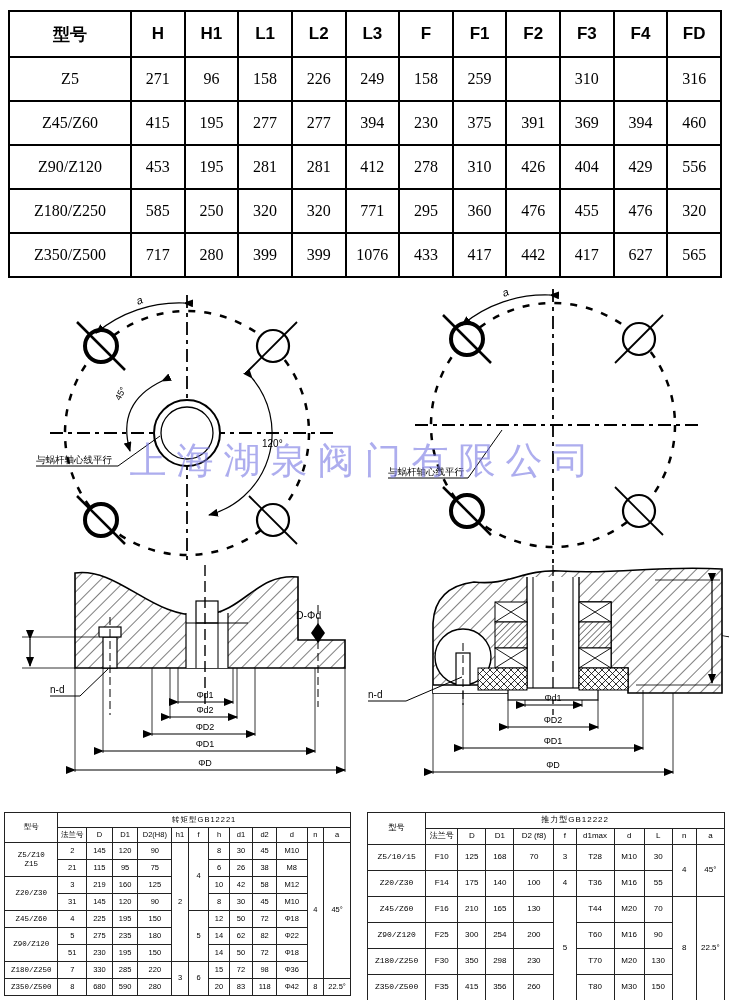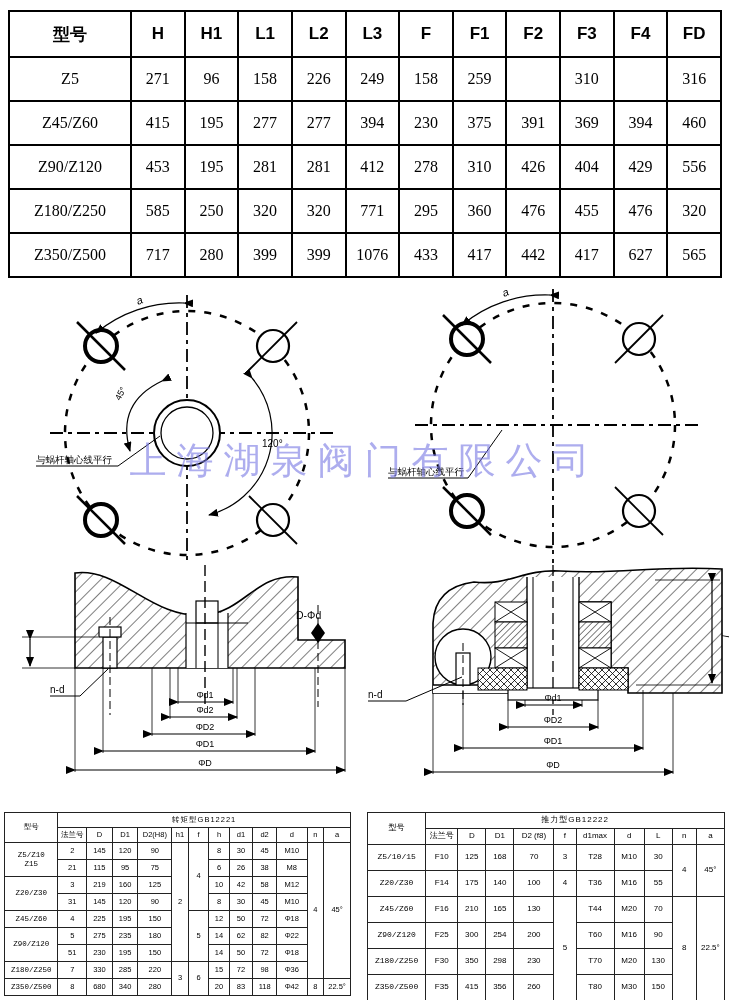--- a/index.html
+++ b/index.html
@@ -479,21 +479,21 @@
         <td rowspan="2">6</td>
         <td>15</td>
         <td>72</td>
         <td>98</td>
         <td>Φ36</td>
       </tr>
       <tr>
         <td class="model">Z350/Z500</td>
         <td>8</td>
         <td>680</td>
-        <td>340</td>
+        <td>590</td>
         <td>280</td>
         <td>20</td>
         <td>83</td>
         <td>118</td>
         <td>Φ42</td>
         <td>8</td>
         <td>22.5°</td>
       </tr>
     </tbody>
   </table>

